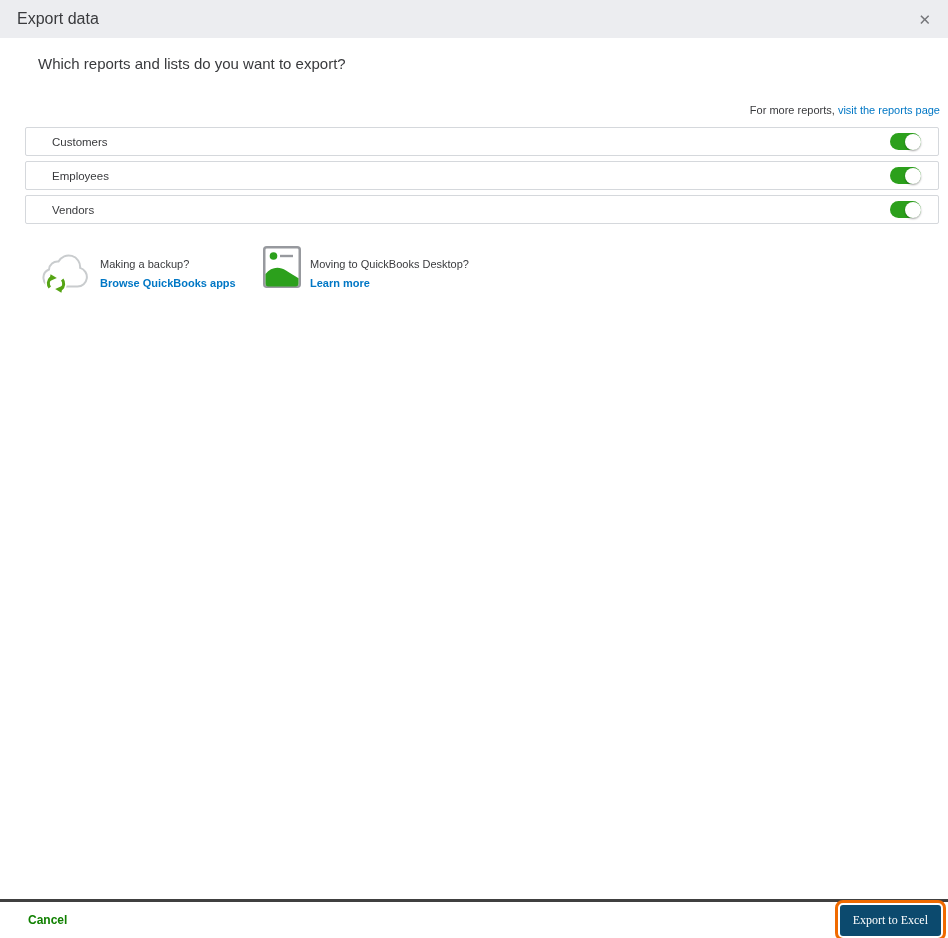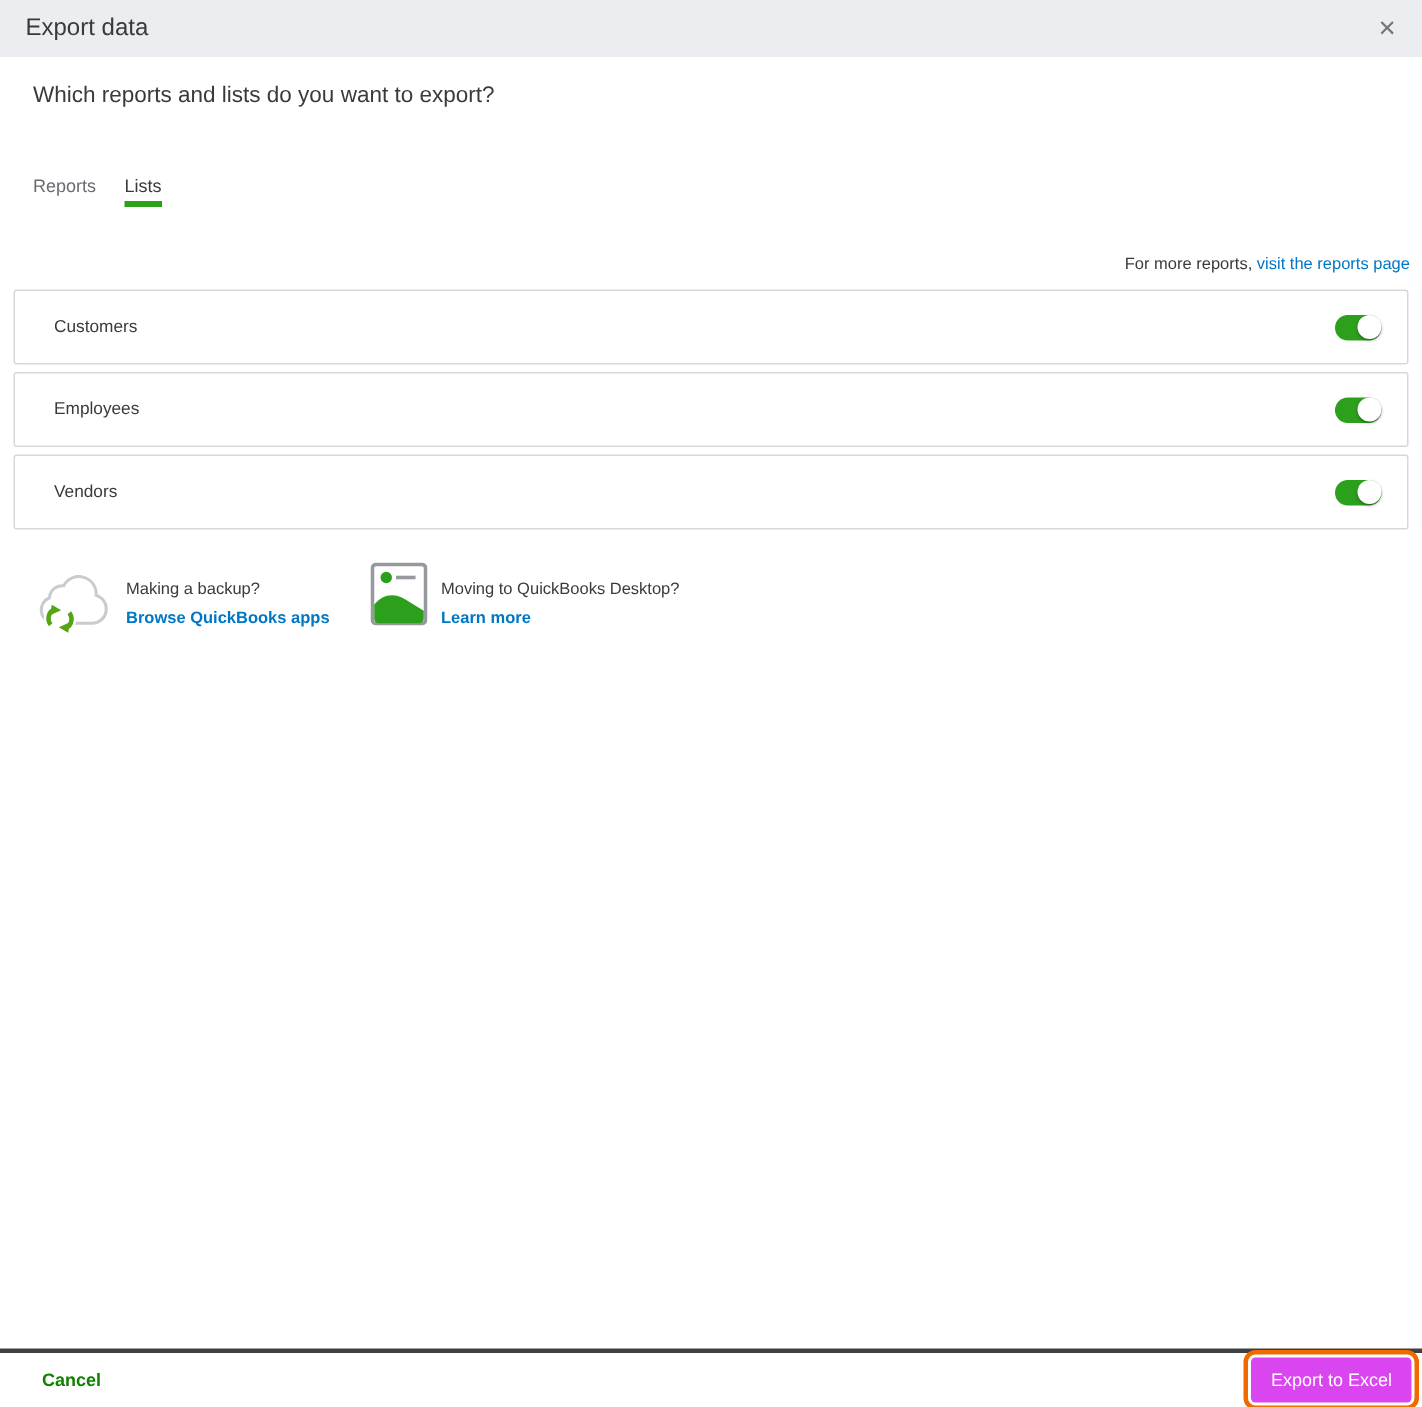--- a/index.html
+++ b/index.html
@@ -25,42 +25,42 @@
   .close-btn {
     margin-left: auto;
     color: #75767a;
     font-size: 15px;
     line-height: 1;
     cursor: pointer;
     background: none; border: none;
     font-family: "Liberation Sans", sans-serif;
   }
   
-  .main { flex: 1 1 auto; position: relative; }
+  .main { flex: 1 1 auto; position: relative; margin-left: 16px; }
   .heading { margin: 17px 0 0 22px; font-size: 15px; font-weight: normal; color: #393a3d; }
   .subheading { margin: 15px 0 0 22px; font-size: 11px; color: #45464a; }
   .tabs { display: flex; gap: 19px; margin: 45px 0 0 22px; }
   .tab {
     font-size: 12px;
     color: #6b6c72;
     padding-bottom: 3px;
     border-bottom: 4px solid transparent;
     cursor: pointer;
   }
   .tab.active { color: #393a3d; border-bottom-color: #2ca01c; }
   .more-reports {
     margin: 32px 8px 0 0;
     text-align: right;
     font-size: 11px;
     color: #393a3d;
   }
   .link { color: #0077c5; cursor: pointer; text-decoration: none; }
   .rows { margin: 11px 9px 0 9px; }
   .toggle-row {
-    height: 50px;
+    height: 29px;
     border: 1px solid #d5d8dc;
     border-radius: 2px;
     margin-bottom: 5px;
     display: flex;
     align-items: center;
     padding: 0 17px 0 26px;
     background: #ffffff;
   }
   .row-label { font-size: 11.5px; color: #393a3d; }
   .toggle {
@@ -92,47 +92,43 @@
     height: 39px;
     border-top: 3px solid #404040;
     display: flex;
     align-items: center;
     padding: 0 7px 0 28px;
     background: #ffffff;
   }
   .cancel-link { color: #108000; font-size: 12px; font-weight: bold; cursor: pointer; }
   .export-btn {
     margin-left: auto;
-    background: #d946ef;
+    background: #0c4a6e;
     color: #ffffff;
     font-size: 12px;
-    font-family: Liberation Sans, sans-serif;
+    font-family: Liberation Serif, serif;
     border: none;
     border-radius: 3px;
     padding: 8px 13px;
     outline: 3px solid #f06a00;
     outline-offset: 2px;
     cursor: pointer;
   }
 </style>
 </head>
 <body>
 
 <div class="modal-header">
   <span class="modal-title">Export data</span>
   <button class="close-btn">✕</button>
 </div>
 
 <div class="main">
   <div class="heading">Which reports and lists do you want to export?</div>
 
-  <div class="tabs">
-    <div class="tab">Reports</div>
-    <div class="tab active">Lists</div>
-  </div>
 
   <div class="more-reports"><span>For more reports, </span><a class="link">visit the reports page</a></div>
 
   <div class="rows">
     <div class="toggle-row">
       <span class="row-label">Customers</span>
       <span class="toggle">
           <span class="knob"></span>
         </span>
     </div>

